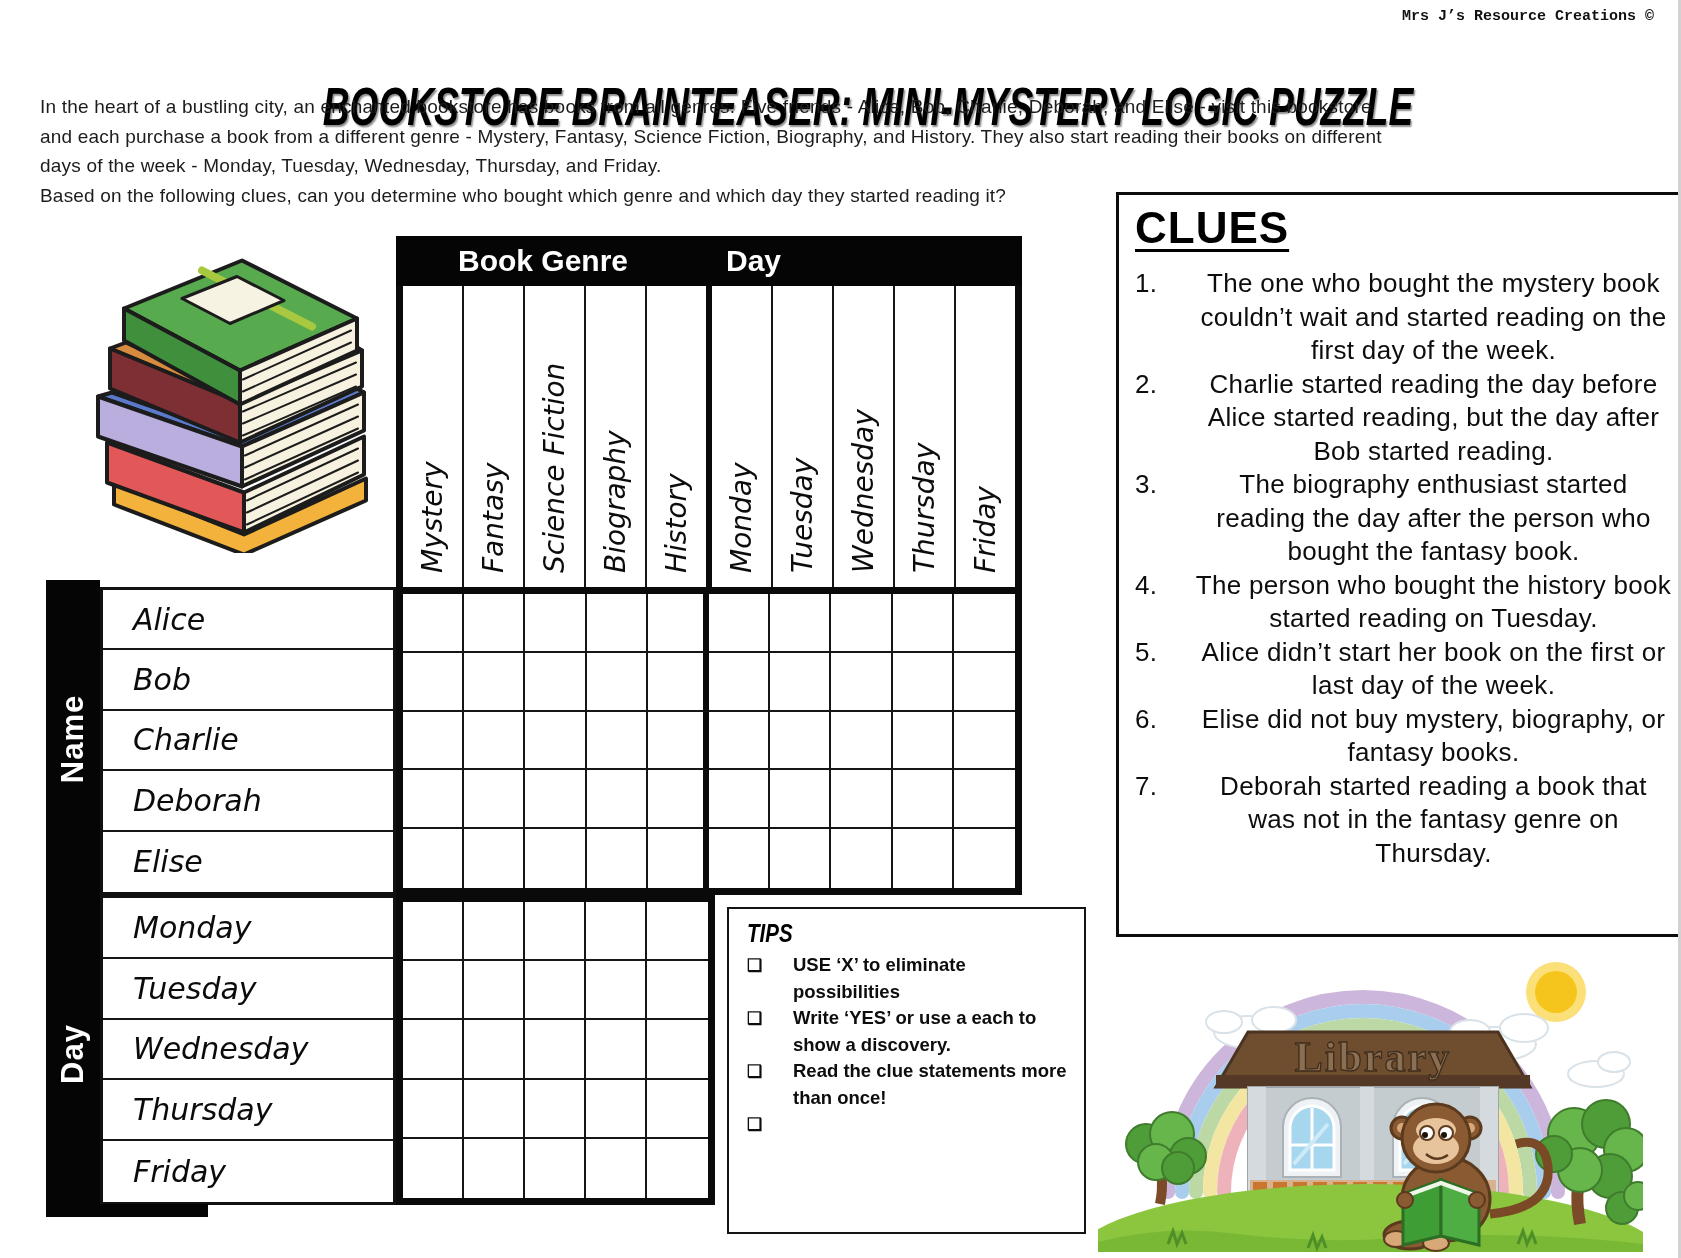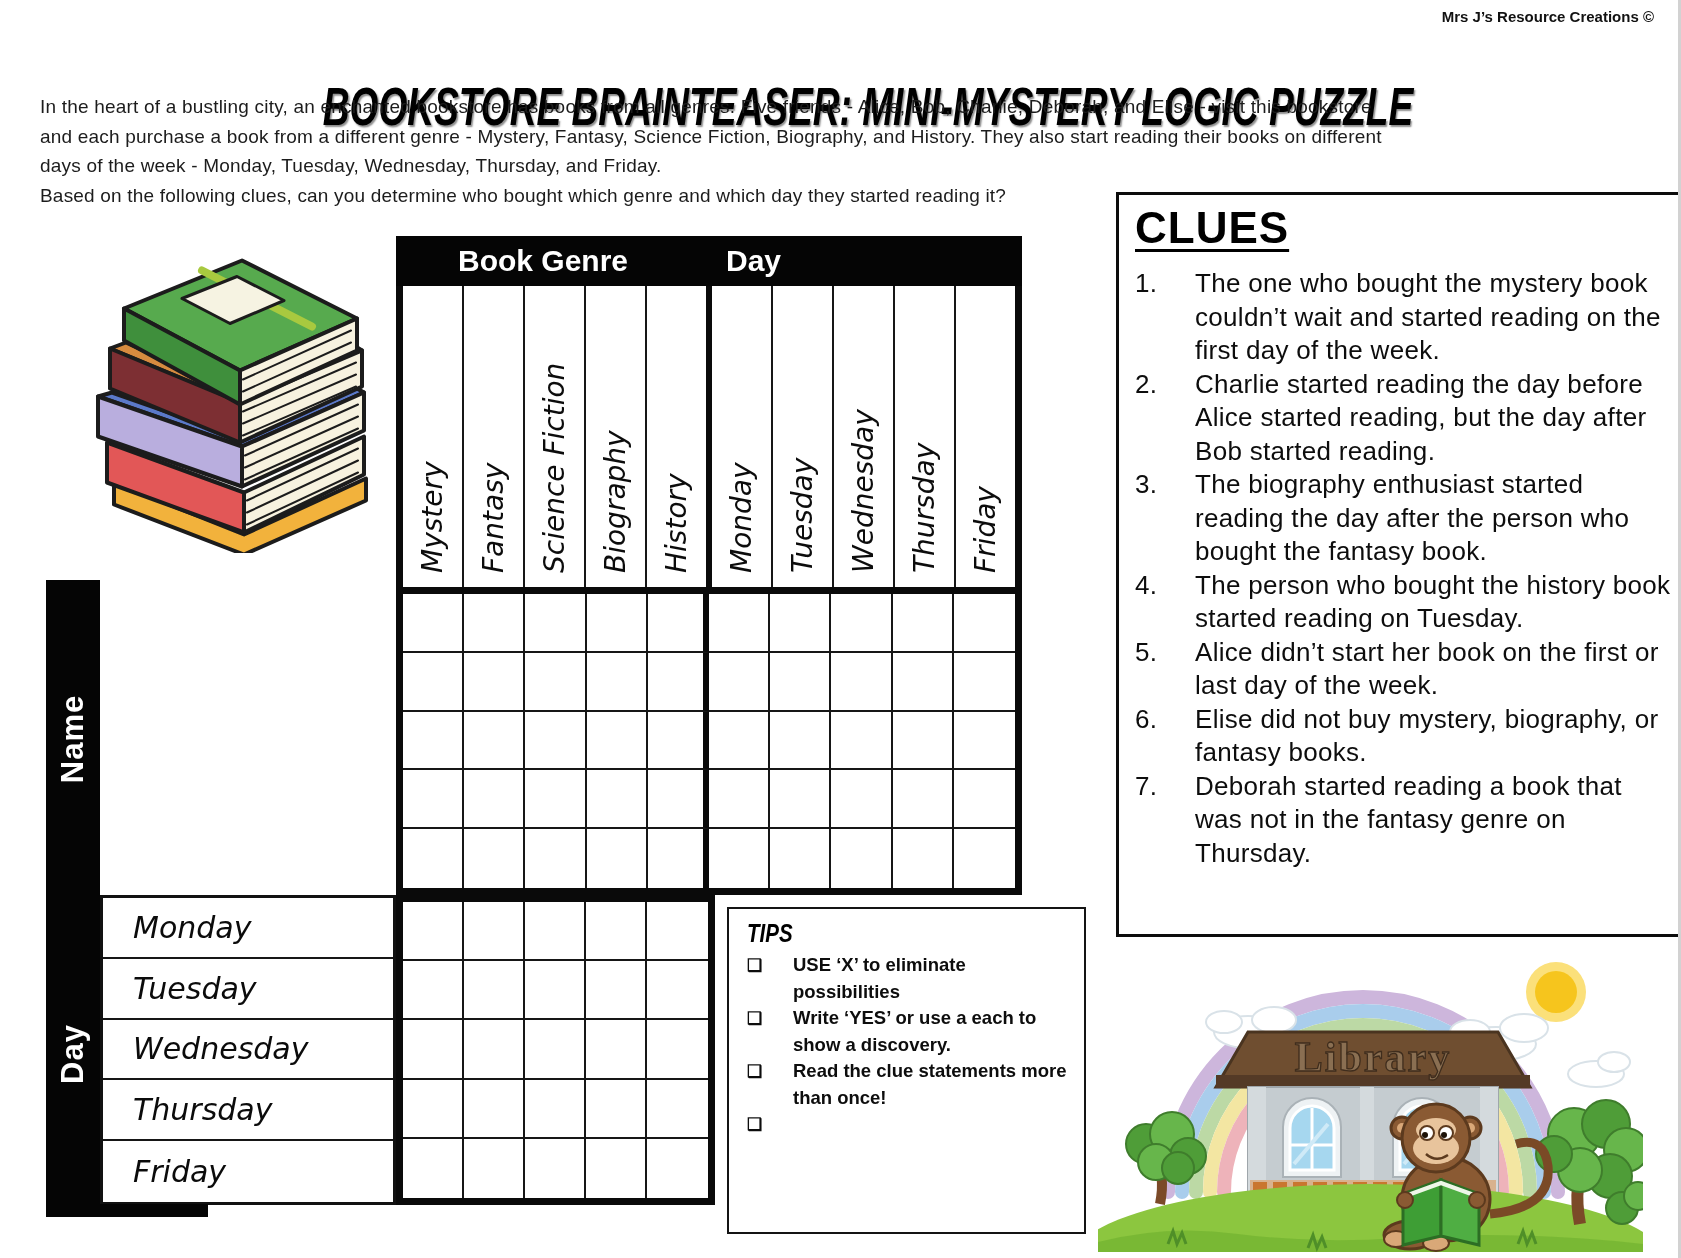--- a/index.html
+++ b/index.html
@@ -3,21 +3,21 @@
 <meta charset="utf-8">
 <title>Bookstore Brainteaser</title>
 <style>
   html,body { margin:0; padding:0; background:#ffffff; }
   .page {
     position:relative; width:1681px; height:1258px; background:#fff;
     font-family:"Liberation Sans", sans-serif; color:#111; overflow:hidden;
     border-right:3px solid #d2d2d2;
     box-sizing:border-box;
   }
-  .credit { position:absolute; top:8px; right:24px; font-size:15px; font-weight:bold; color:#111; }
+  .credit { position:absolute; top:8px; right:24px; font-size:15px; font-weight:bold; color:#111;font-family:Liberation Mono, monospace; }
   .title {
     position:absolute; top:40px; left:868px; white-space:nowrap;
     transform:translateX(-50%) scaleX(0.70);
     font-size:53px; font-weight:bold; font-style:italic; letter-spacing:0px;
     color:#000; text-shadow:2px 2px 2px rgba(0,0,0,0.45);
   }
   .intro { position:absolute; top:92px; left:40px; font-size:19px; line-height:29.5px; color:#1c1c1c; letter-spacing:0.2px; }
   .intro div { white-space:nowrap; }
 
   
@@ -78,21 +78,21 @@
     padding:6px 16px 0 16px;
     margin-left:31px;
   }
   .clues-title {
     font-size:44px; font-weight:bold; letter-spacing:1px; color:#000;
     text-decoration:underline; text-decoration-thickness:3px; text-underline-offset:6px;
     margin:2px 0 14px 0; width:fit-content;
   }
   .clue { display:flex; font-size:26px; line-height:33.5px; color:#0d0d0d; letter-spacing:0.3px; }
   .clue-num { width:60px; flex-shrink:0; }
-  .clue-text { flex:1; }
+  .clue-text { flex:1;text-align:center; }
 
   
   .tipsbox {
     position:absolute; left:727px; top:907px; width:359px; height:327px;
     box-sizing:border-box; border:2px solid #141414; background:#fff;
     padding:10px 10px 0 18px;
   }
   .tips-title {
     font-size:25px; font-weight:bold; font-style:italic;
     transform:scaleX(0.82); transform-origin:left center; width:fit-content;
@@ -260,20 +260,27 @@
       <div class="cell"></div>
       <div class="cell"></div>
       <div class="cell last-c"></div>
       <div class="cell last-r"></div>
       <div class="cell last-r"></div>
       <div class="cell last-r"></div>
       <div class="cell last-r"></div>
       <div class="cell last-c last-r"></div>
     </div>
 
+  <div class="rowlabels rowlabels-name">
+      <div class="rowlabel">Alice</div>
+      <div class="rowlabel">Bob</div>
+      <div class="rowlabel">Charlie</div>
+      <div class="rowlabel">Deborah</div>
+      <div class="rowlabel last-r">Elise</div>
+    </div>
   <div class="rowlabels rowlabels-day">
       <div class="rowlabel">Monday</div>
       <div class="rowlabel">Tuesday</div>
       <div class="rowlabel">Wednesday</div>
       <div class="rowlabel">Thursday</div>
       <div class="rowlabel last-r">Friday</div>
     </div>
 
   <div class="band band-name">
     <span class="bandlabel">Name</span>

